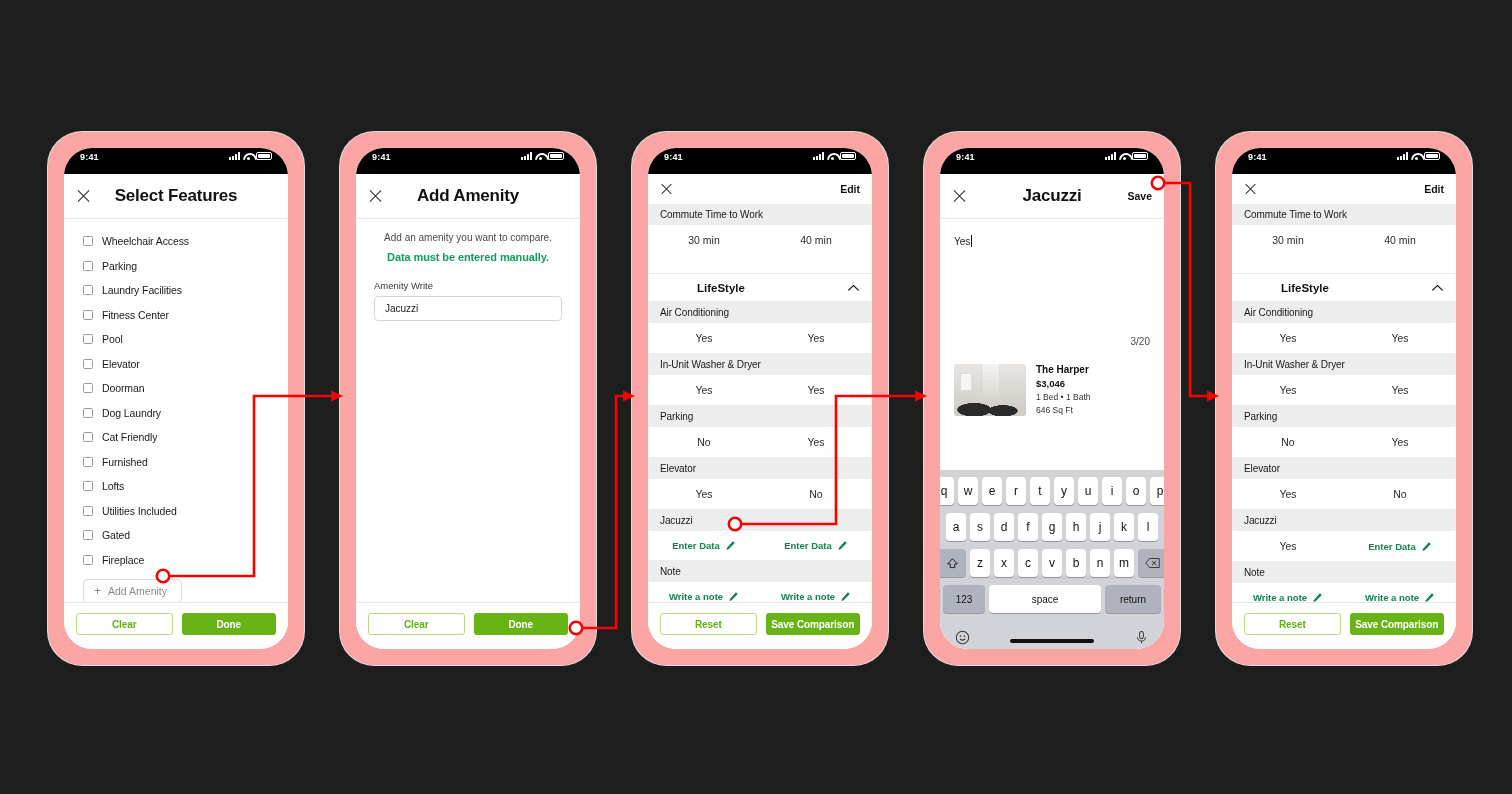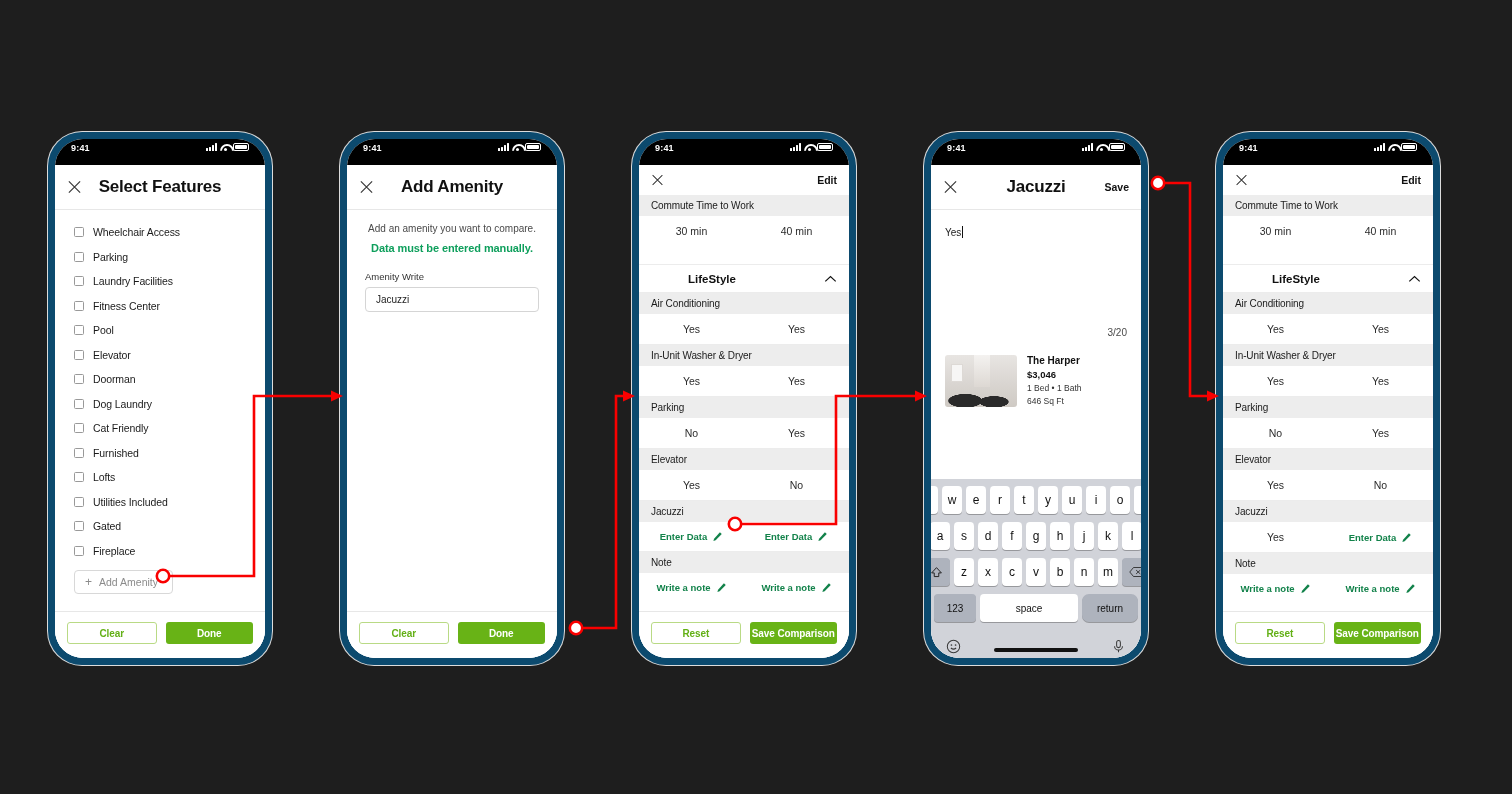--- a/index.html
+++ b/index.html
@@ -7,24 +7,24 @@
     width: 1512px; height: 794px;
     background: #1e1e1e;
     font-family: "Liberation Sans", sans-serif;
     overflow: hidden;
   }
   .stage { position: relative; width: 1512px; height: 794px; }
 
   
   .phone {
     position: absolute;
-    width: 224px; height: 533px;
-    background: #0c4a6e;
+    width: 256px; height: 533px;
+    background: #fca5a5;
     border-radius: 34px;
-    padding: 7px;
+    padding: 16px;
     box-shadow: 0 0 0 1px #dcdcdc;
   }
   .phone-inner {
     position: relative;
     width: 100%; height: 100%;
     background: #fff;
     border-radius: 28px;
     overflow: hidden;
     display: flex; flex-direction: column;
   }
@@ -216,21 +216,21 @@
   .kb-row { display: flex; justify-content: center; gap: 4px; }
   .key {
     min-width: 20px; height: 28px; background: #fff; border-radius: 4px;
     display: flex; align-items: center; justify-content: center;
     font-size: 12px; color: #111;
     box-shadow: 0 1px 0 rgba(0,0,0,.28);
   }
   .key.wide { min-width: 28px; background: #aeb3bd; }
   .key.num { min-width: 42px; background: #aeb3bd; font-size: 10px; }
   .key.space { flex: 1 1 auto; font-size: 10px; }
-  .key.ret { min-width: 56px; background: #aeb3bd; font-size: 10px; border-radius: 7px; }
+  .key.ret { min-width: 56px; background: #aeb3bd; font-size: 10px; }
   .kb-row.r2 { padding: 0 10px; }
   .kb-bottom {
     display: flex; align-items: center; justify-content: space-between;
     padding: 4px 12px 0 12px; height: 34px;
   }
   .kb-ico { width: 15px; height: 15px; color: #3a3a3a; }
   .home-ind {
     position: absolute; bottom: 6px; left: 50%; transform: translateX(-50%);
     width: 84px; height: 4px; background: #111; border-radius: 2px;
   }

